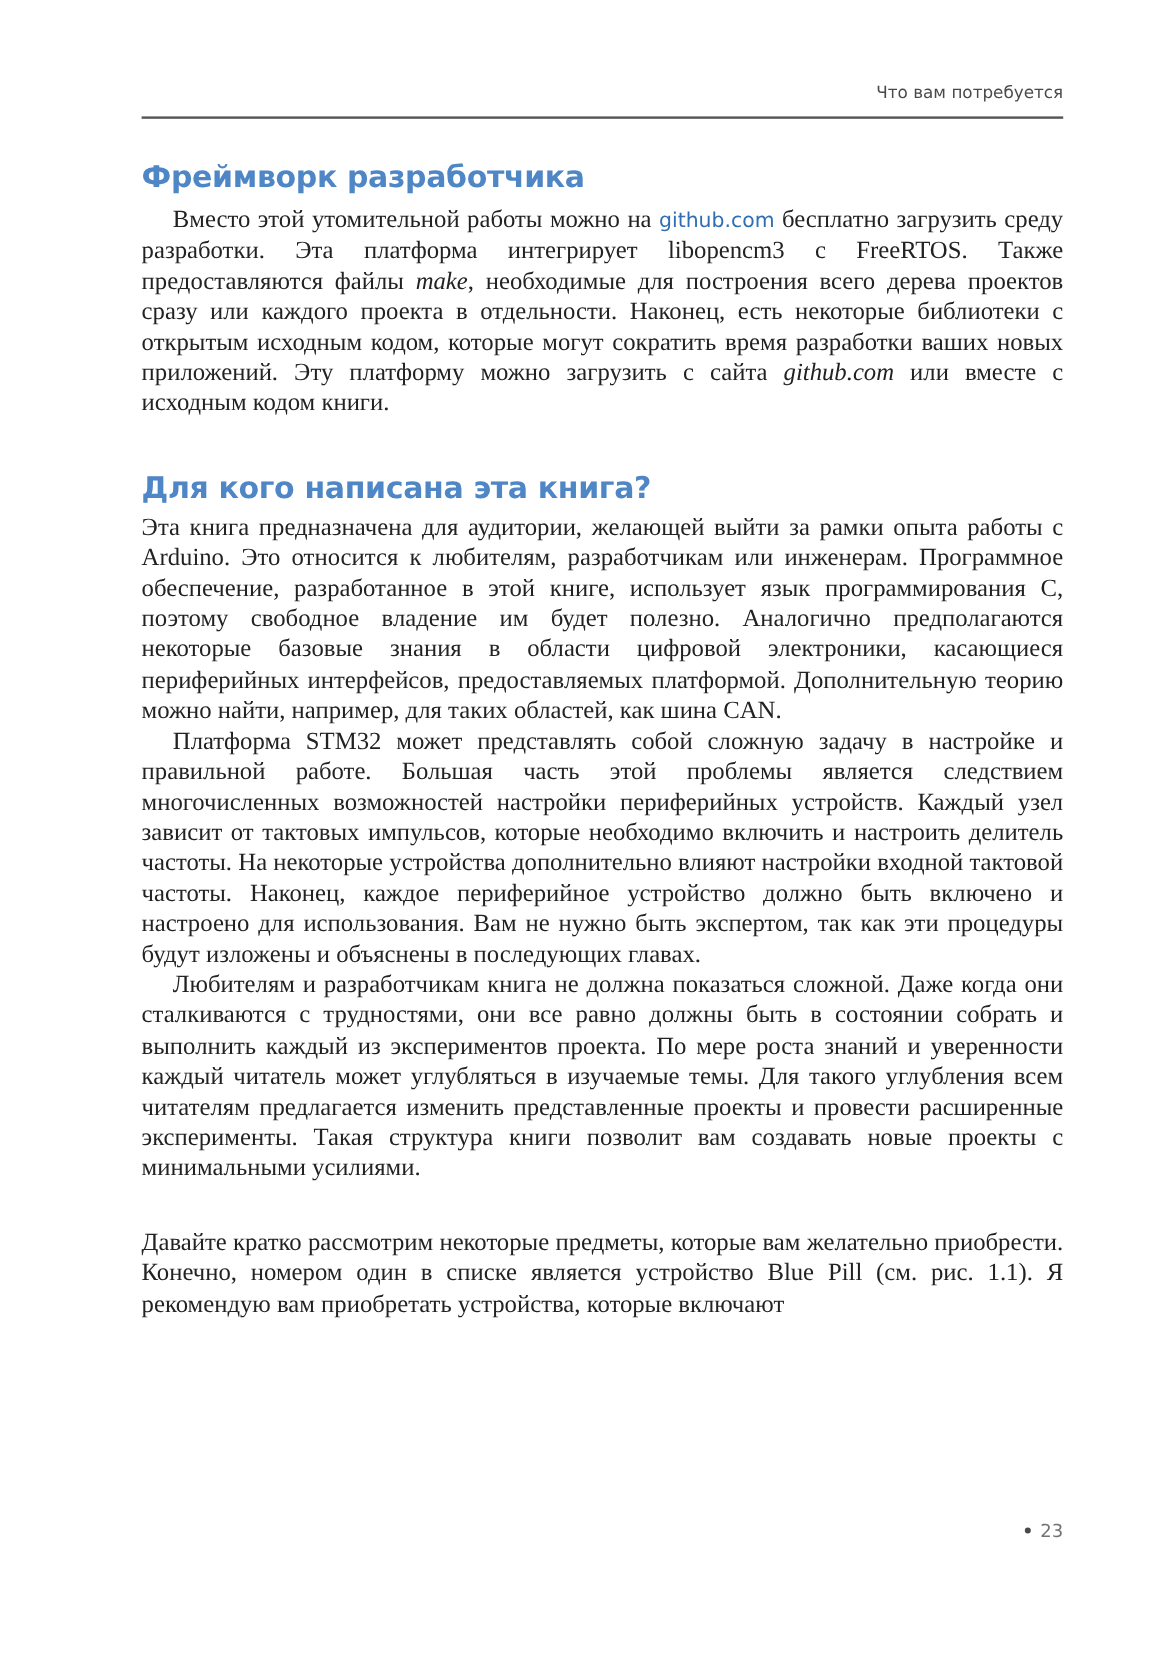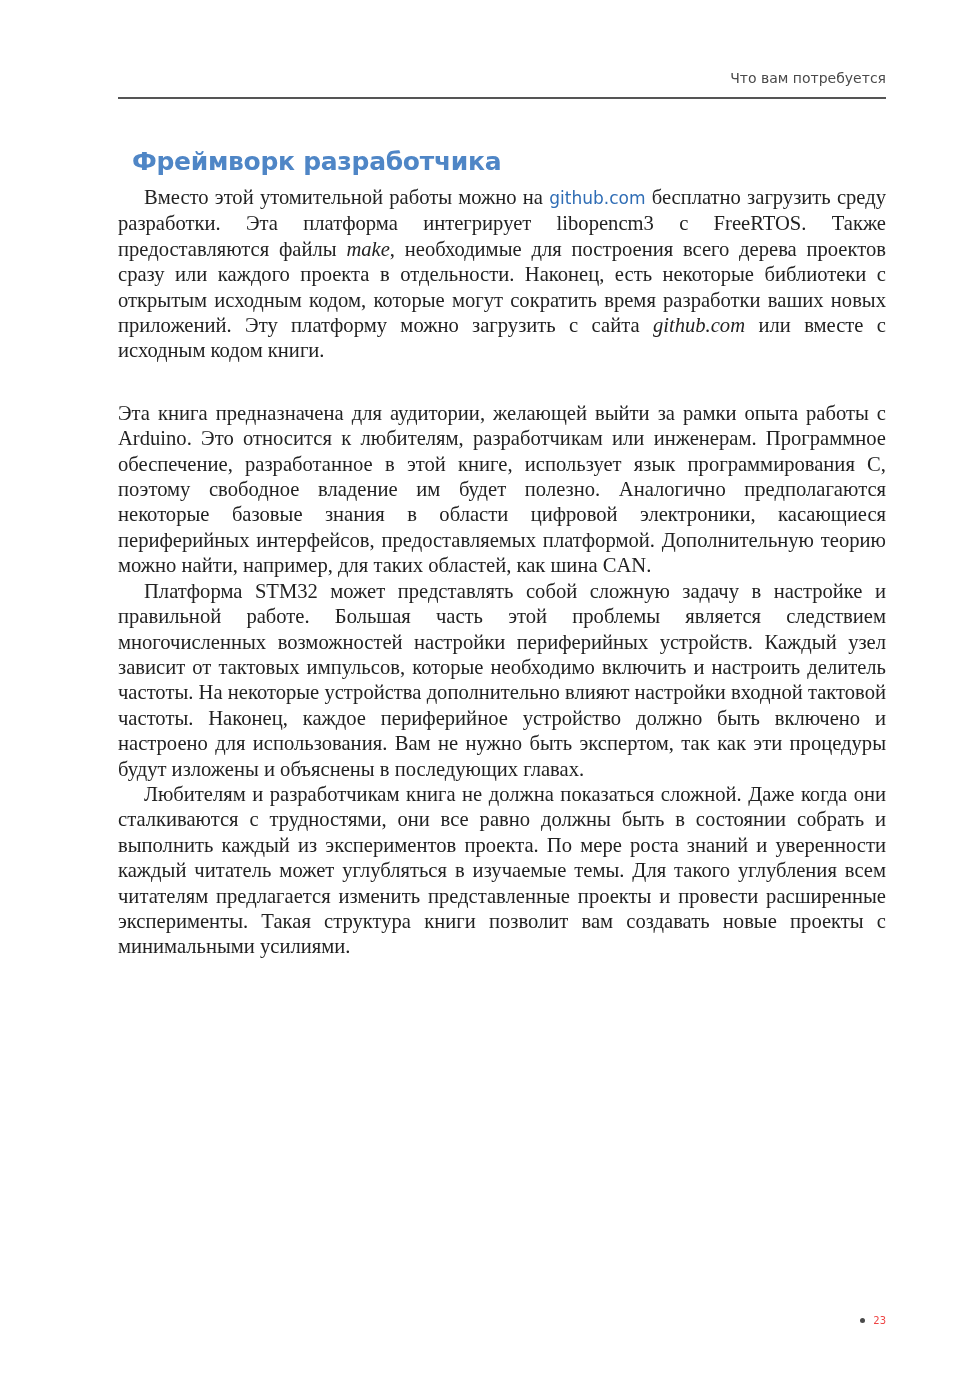--- a/index.html
+++ b/index.html
@@ -12,60 +12,62 @@
   }
   .head-rule {
     position: absolute; left: 118px; top: 97px; width: 768px; height: 2px;
     background: #555555;
   }
   .content {
     position: absolute; left: 118px; top: 128px; width: 768px;
   }
   h2 {
     font-family: "DejaVu Sans", sans-serif; font-weight: bold;
-    color: #4f86c6; font-size: 25px; margin: 14px; line-height: 40px;
+    color: #4f86c6; font-size: 25px; margin: 0; line-height: 40px;
     letter-spacing: -0.3px;
   }
   p {
     font-family: "Liberation Serif", serif; font-size: 20.6px;
     line-height: 25.4px; color: #222222; margin: 0;
     text-align: justify; hyphens: manual;
   }
   p.indent { text-indent: 26px; }
   .link { font-family: "DejaVu Sans", sans-serif; color: #2f6db5; font-size: 17px; }
   em { }
   .sec1 { margin-top: 0; }
   .sec1 h2 { margin-bottom: 3px; }
   .sec2 { margin-top: 37px; }
   .sec2 h2 { margin-bottom: 1px; }
   .sec3 { margin-top: 37px; }
   .sec3 h2 { margin-bottom: 6px; }
   .folio {
-    position: absolute; left: 840px; top: 1315px; width: 46px; text-align: right;
-    font-family: "DejaVu Sans", sans-serif; font-size: 10px; color: #ef4444;
+    position: absolute; left: 840px; top: 1267px; width: 46px; text-align: right;
+    font-family: "DejaVu Sans", sans-serif; font-size: 15px; color: #737373;
   }
   .folio .bullet { display: inline-block; width: 5px; height: 5px; border-radius: 50%; background: #4a4a4a; vertical-align: middle; margin-right: 8px; position: relative; top: -1px; }
 </style>
 </head>
 <body>
 
 <div class="page">
   <div class="running-head">Что вам потребуется</div>
   <div class="head-rule"></div>
 
   <div class="content">
     <section class="sec1">
       <h2>Фреймворк разработчика</h2>
       <p class="indent"><span>Вместо этой утомительной работы можно на </span><span class="link">github.com</span><span> бесплатно загру­зить среду разработки. Эта платформа интегрирует libopencm3 с FreeRTOS. Также предоставляются файлы </span><em>make</em><span>, необходимые для построения всего дерева проектов сразу или каждого проекта в отдельности. Наконец, есть не­которые библиотеки с открытым исходным кодом, которые могут сократить время разработки ваших новых приложений. Эту платформу можно загру­зить с сайта </span><em>github.com</em><span> или вместе с исходным кодом книги.</span></p>
     </section>
 
     <section class="sec2">
+      <h2>Для кого написана эта книга?</h2>
       <p>Эта книга предназначена для аудитории, желающей выйти за рамки опыта работы с Arduino. Это относится к любителям, разработчикам или инжене­рам. Программное обеспечение, разработанное в этой книге, использует язык программирования C, поэтому свободное владение им будет полезно. Аналогично предполагаются некоторые базовые знания в области цифровой электроники, касающиеся периферийных интерфейсов, предоставляемых платформой. Дополнительную теорию можно найти, например, для таких областей, как шина CAN.</p>
       <p class="indent">Платформа STM32 может представлять собой сложную задачу в настройке и правильной работе. Большая часть этой проблемы является следствием многочисленных возможностей настройки периферийных устройств. Каж­дый узел зависит от тактовых импульсов, которые необходимо включить и настроить делитель частоты. На некоторые устройства дополнительно вли­яют настройки входной тактовой частоты. Наконец, каждое периферийное устройство должно быть включено и настроено для использования. Вам не нужно быть экспертом, так как эти процедуры будут изложены и объяснены в последующих главах.</p>
       <p class="indent">Любителям и разработчикам книга не должна показаться сложной. Даже когда они сталкиваются с трудностями, они все равно должны быть в со­стоянии собрать и выполнить каждый из экспериментов проекта. По мере роста знаний и уверенности каждый читатель может углубляться в изучае­мые темы. Для такого углубления всем читателям предлагается изменить представленные проекты и провести расширенные эксперименты. Такая структура книги позволит вам создавать новые проекты с минимальными усилиями.</p>
     </section>
 
     <section class="sec3">
+      <p>Давайте кратко рассмотрим некоторые предметы, которые вам желательно приобрести. Конечно, номером один в списке является устройство Blue Pill (см. рис. 1.1). Я рекомендую вам приобретать устройства, которые включают</p>
     </section>
   </div>
 
   <div class="folio"><span class="bullet"></span><span>23</span></div>
 </div>
 
 </body></html>

